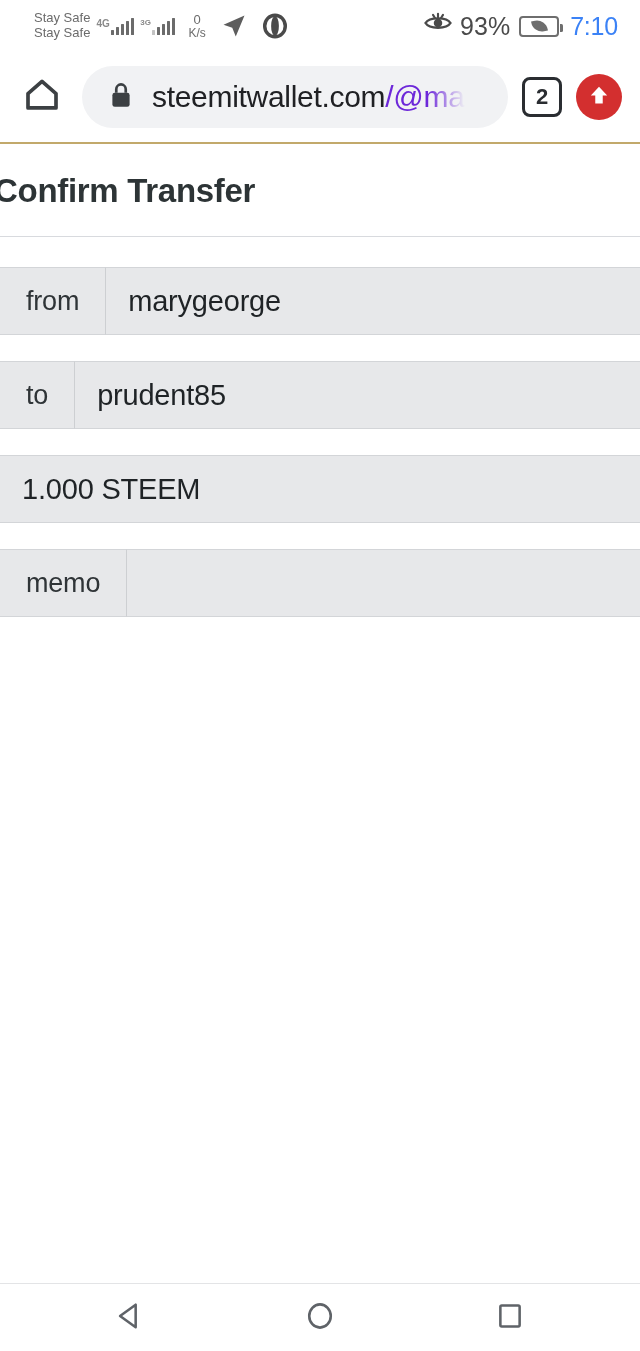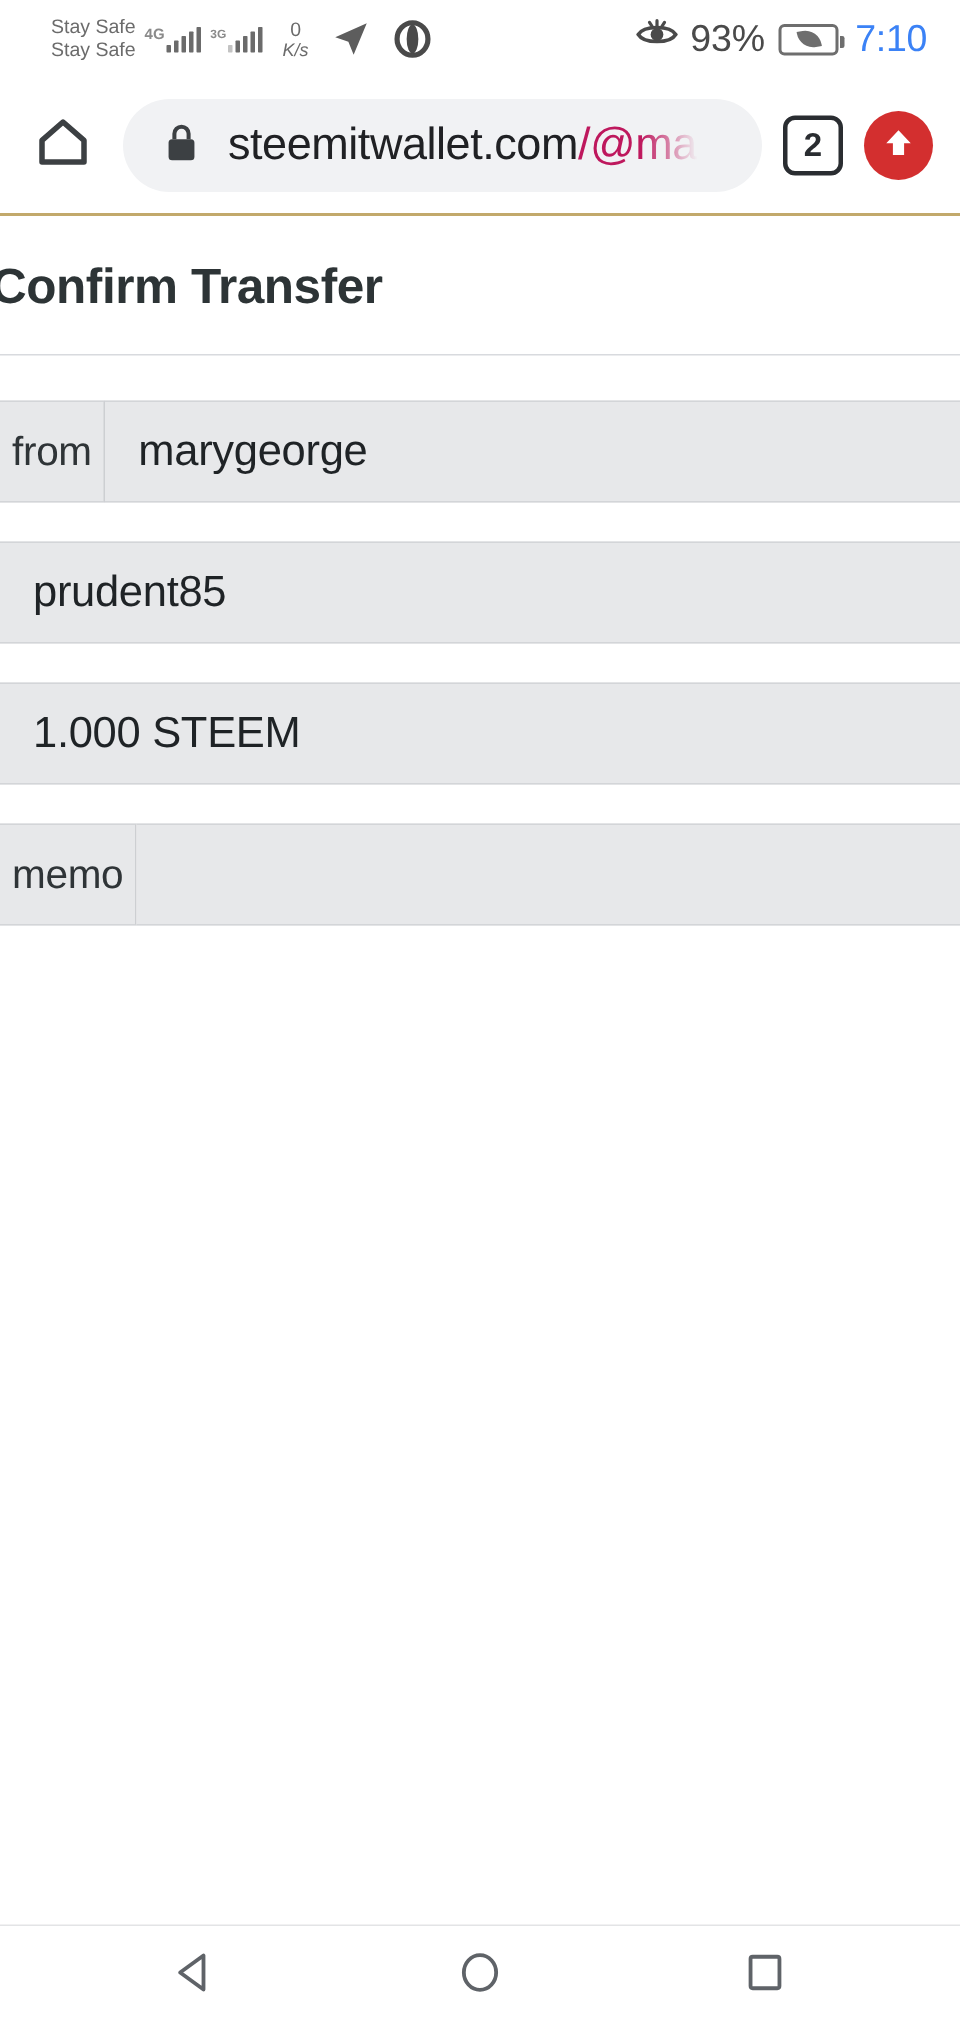--- a/index.html
+++ b/index.html
@@ -39,21 +39,21 @@
   .bars i:nth-child(3){height:11px;}
   .bars i:nth-child(4){height:14px;}
   .bars i:nth-child(5){height:17px;}
   .bars.faded i:nth-child(1){background:#c3c3c3;}
 
   .netspeed {
     display:flex; flex-direction:column; align-items:center;
     font-size:12px; color:#6b6b6b; line-height:1.05; margin-left:9px;
   }
   .netspeed .num { font-size:13px; }
-  .netspeed .unit { font-size:12px;font-style:italic; }
+  .netspeed .unit { font-size:12px; }
 
   .sb-icon { margin-left:10px; color:#5d5d5d; display:flex; align-items:center; }
 
   .sb-right {
     position:absolute; right:22px; top:0; height:100%;
     display:flex; align-items:center; gap:7px;
     font-size:22px; color:#585858;
   }
   .battery {
     width:40px; height:21px; border:2.5px solid #6e6e6e; border-radius:4px;
@@ -96,21 +96,21 @@
   .urltext {
     font-size:30px;
     color:#202124;
     white-space:nowrap;
     overflow:hidden;
     letter-spacing:-0.3px;
     min-width:0;
     -webkit-mask-image:linear-gradient(to right, #000 88%, transparent 100%);
     mask-image:linear-gradient(to right, #000 88%, transparent 100%);
   }
-  .urltext .path { color:#be185d; }
+  .urltext .path { color:#6d28d9; }
   .tabcount {
     flex:0 0 auto;
     width:40px; height:40px;
     border:3.5px solid #2a2d31;
     border-radius:8px;
     display:flex; align-items:center; justify-content:center;
     font-size:22px; font-weight:bold; color:#2a2d31;
   }
   .upload-btn {
     flex:0 0 auto;
@@ -139,21 +139,21 @@
     width:712px;          
     margin-bottom:26px;
     align-items:stretch;
   }
   .cell-label {
     background:#e7e8ea;
     border-top:1px solid #d3d5d8;
     border-bottom:1px solid #d3d5d8;
     border-right:1px solid #cdcfd2;
     display:flex; align-items:center;
-    padding:0 8px;
+    padding:0 26px;
     font-size:27px;
     color:#2f3437;
     height:68px;
     flex:0 0 auto;
     letter-spacing:-0.2px;
   }
   .cell-value {
     background:#e7e8ea;
     border-top:1px solid #d3d5d8;
     border-bottom:1px solid #d3d5d8;
@@ -310,20 +310,21 @@
   <div class="hr"></div>
 
   <div class="table">
 
     <div class="row">
       <div class="cell-label">from</div>
       <div class="cell-value">marygeorge</div>
     </div>
 
     <div class="row">
+      <div class="cell-label">to</div>
       <div class="cell-value">prudent85</div>
     </div>
 
     <div class="row">
       <div class="cell-value">1.000 STEEM</div>
     </div>
 
     <div class="row">
       <div class="cell-label">memo</div>
       <div class="cell-value"></div>

